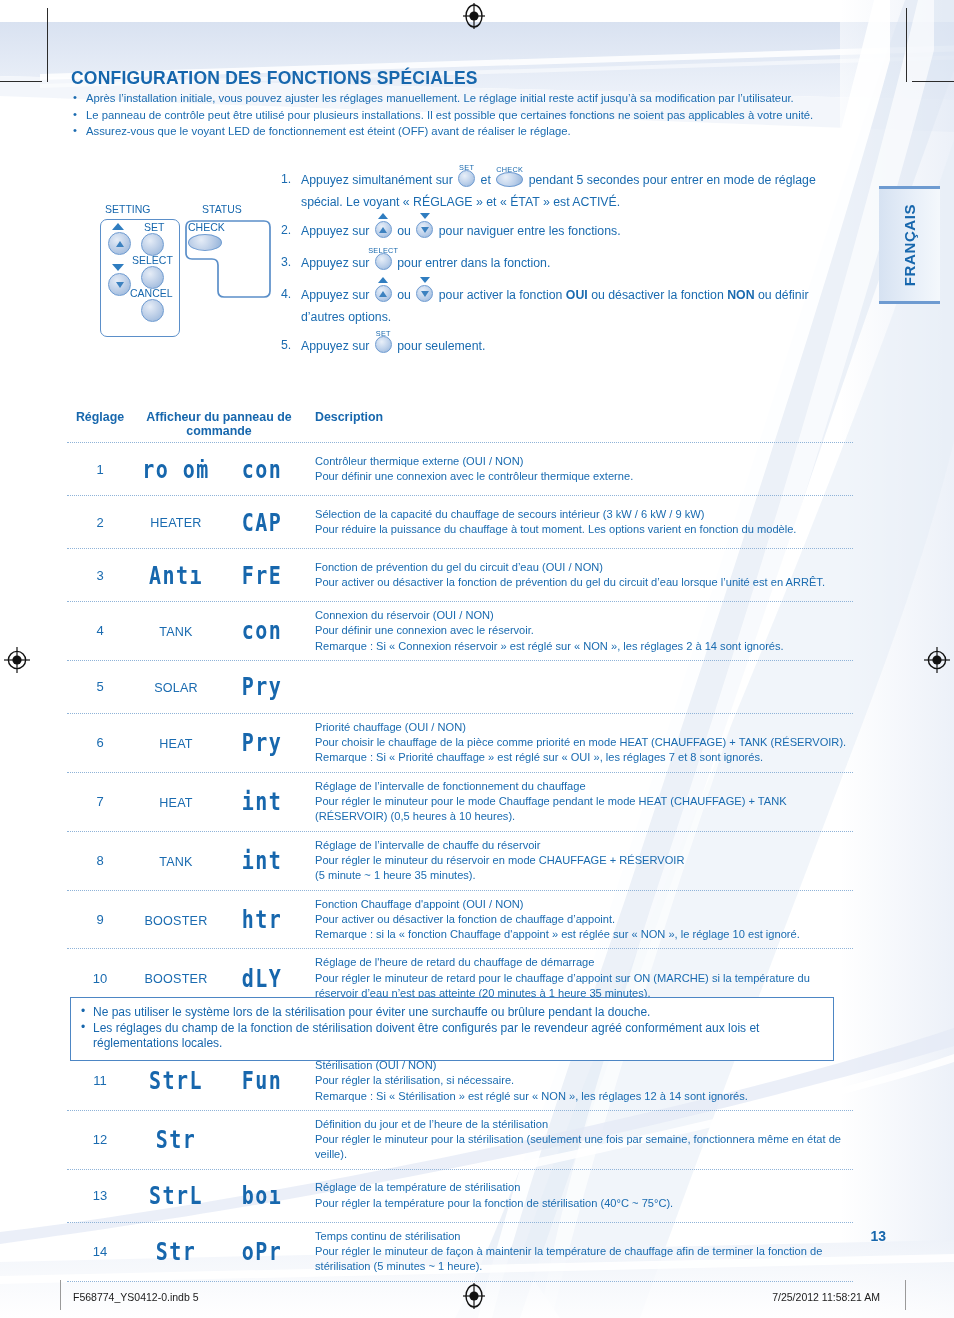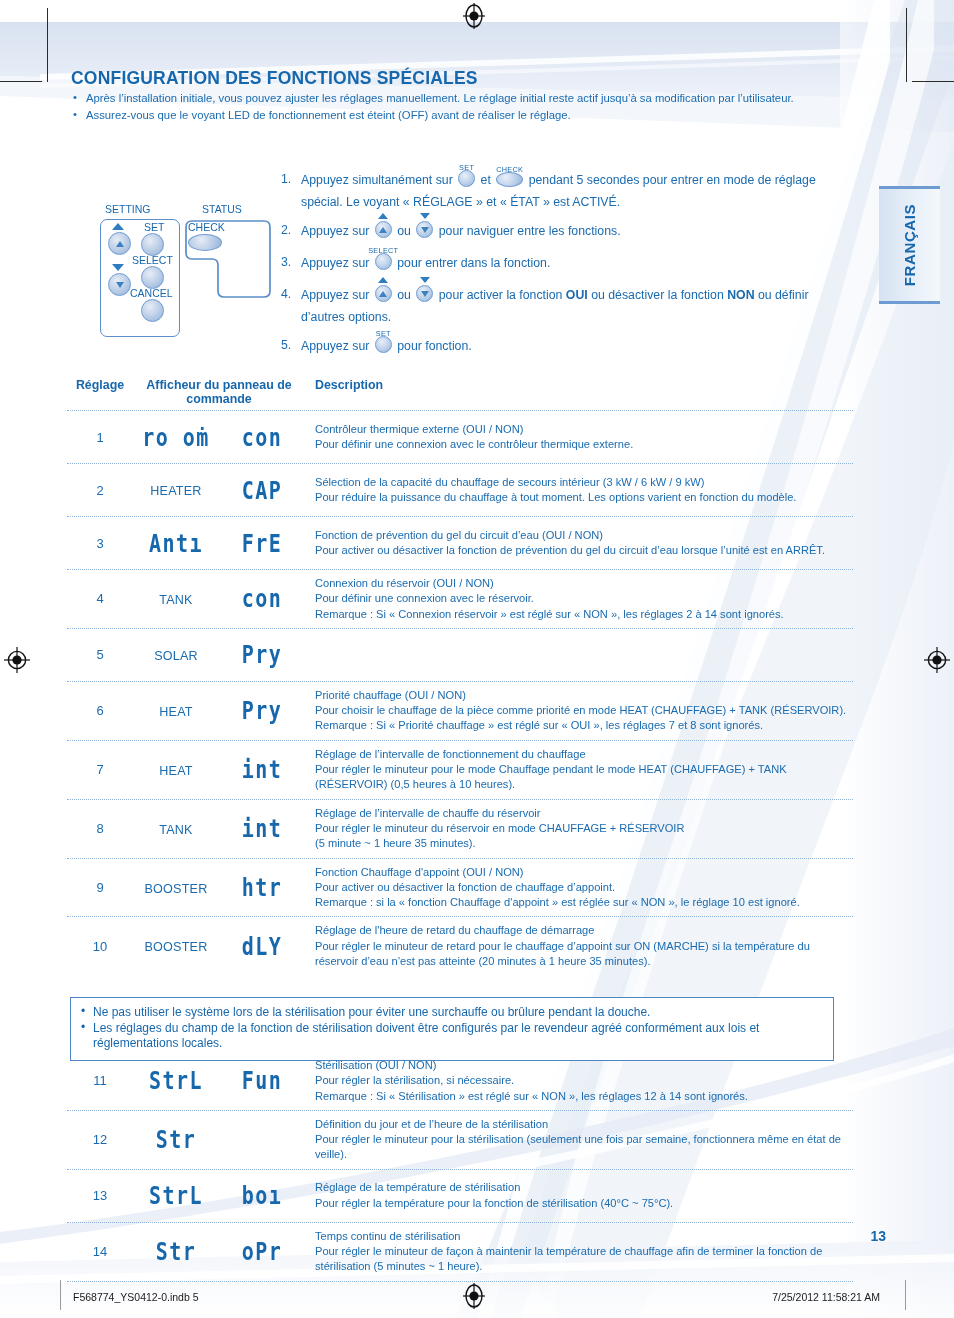--- a/index.html
+++ b/index.html
@@ -149,20 +149,21 @@
   .glyph-tri.dn { border-top: 6px solid #3d82c0; }
   .b { font-weight: bold; }
 
   
   #table-wrap {
     position: absolute; left: 67px; top: 378px; width: 786px;
   }
   .thead {
     display: flex; font-weight: bold; font-size: 12.4px; color: #1767ad;
     padding-bottom: 4px;
+    margin-top: 32px;
   }
   .col-setting { width: 66px; text-align: center; flex: none; }
   .col-display { width: 172px; text-align: center; flex: none; }
   .col-desc    { flex: 1 1 auto; padding-left: 8px; }
   .thead .col-desc { padding-left: 10px; }
 
   .trow {
     display: flex; align-items: center;
     border-top: 1.6px dotted #8fb3d8;
     min-height: 40px;
@@ -315,20 +316,21 @@
   <div id="lang-tab">
     <div class="tab-bg"></div>
     <div class="tab-rule" style="top:0;"></div>
     <div class="tab-rule" style="top:115px;"></div>
     <div class="tab-text">FRANÇAIS</div>
   </div>
 
   <div id="main-title">CONFIGURATION DES FONCTIONS SPÉCIALES</div>
   <ul id="intro-list">
       <li>Après l’installation initiale, vous pouvez ajuster les réglages manuellement. Le réglage initial reste actif jusqu’à sa modification par l’utilisateur.</li>
+      <li>Le panneau de contrôle peut être utilisé pour plusieurs installations. Il est possible que certaines fonctions ne soient pas applicables à votre unité.</li>
       <li>Assurez-vous que le voyant LED de fonctionnement est éteint (OFF) avant de réaliser le réglage.</li>
     </ul>
 
   <div id="panel-figure">
 
     <div class="panel-lbl" style="left:17px; top:0px; font-weight:normal;">SETTING</div>
     <div class="panel-box" style="left:12px; top:16px; width:78px; height:116px;"></div>
 
     <div class="arrow-up" style="left:24px; top:20px;"></div>
     <div class="knob" style="left:20px; top:29px; width:21px; height:21px;">
@@ -355,21 +357,21 @@
     </svg>
     <div class="panel-lbl" style="left:100px; top:18px;">CHECK</div>
     <div class="knob-oval" style="left:100px; top:31px; width:32px; height:15px;"></div>
   </div>
 
   <div id="steps">
       <div class="step"><span class="step-num">1.</span><span>Appuyez simultanément sur </span><span class="mini-btn"><span class="mini-cap">SET</span><span class="mini-round" style="position: relative;"></span></span><span> et </span><span class="mini-btn"><span class="mini-cap">CHECK</span><span class="mini-oval"></span></span><span> pendant 5 secondes pour entrer en mode de réglage spécial. Le voyant « RÉGLAGE » et « ÉTAT » est ACTIVÉ.</span></div>
       <div class="step"><span class="step-num">2.</span><span>Appuyez sur </span><span class="mini-btn"><span class="mini-tri-up"></span><span class="mini-round" style="position: relative;"><span class="glyph-tri up"></span></span></span><span> ou </span><span class="mini-btn"><span class="mini-tri-dn"></span><span class="mini-round" style="position: relative;"><span class="glyph-tri dn"></span></span></span><span> pour naviguer entre les fonctions.</span></div>
       <div class="step"><span class="step-num">3.</span><span>Appuyez sur </span><span class="mini-btn"><span class="mini-cap">SELECT</span><span class="mini-round" style="position: relative;"></span></span><span>  pour entrer dans la fonction.</span></div>
       <div class="step"><span class="step-num">4.</span><span>Appuyez sur </span><span class="mini-btn"><span class="mini-tri-up"></span><span class="mini-round" style="position: relative;"><span class="glyph-tri up"></span></span></span><span> ou </span><span class="mini-btn"><span class="mini-tri-dn"></span><span class="mini-round" style="position: relative;"><span class="glyph-tri dn"></span></span></span><span> pour activer la fonction </span><span class="b">OUI</span><span> ou désactiver la fonction </span><span class="b">NON</span><span> ou définir d’autres options.</span></div>
-      <div class="step"><span class="step-num">5.</span><span>Appuyez sur </span><span class="mini-btn"><span class="mini-cap">SET</span><span class="mini-round" style="position: relative;"></span></span><span> pour fonction.</span></div>
+      <div class="step"><span class="step-num">5.</span><span>Appuyez sur </span><span class="mini-btn"><span class="mini-cap">SET</span><span class="mini-round" style="position: relative;"></span></span><span> pour seulement.</span></div>
     </div>
 
   <div id="table-wrap">
     <div class="thead">
       <div class="col-setting">Réglage</div>
       <div class="col-display">Afficheur du panneau de commande</div>
       <div class="col-desc">Description</div>
     </div>
     <div id="rows1">
         <div class="trow">

